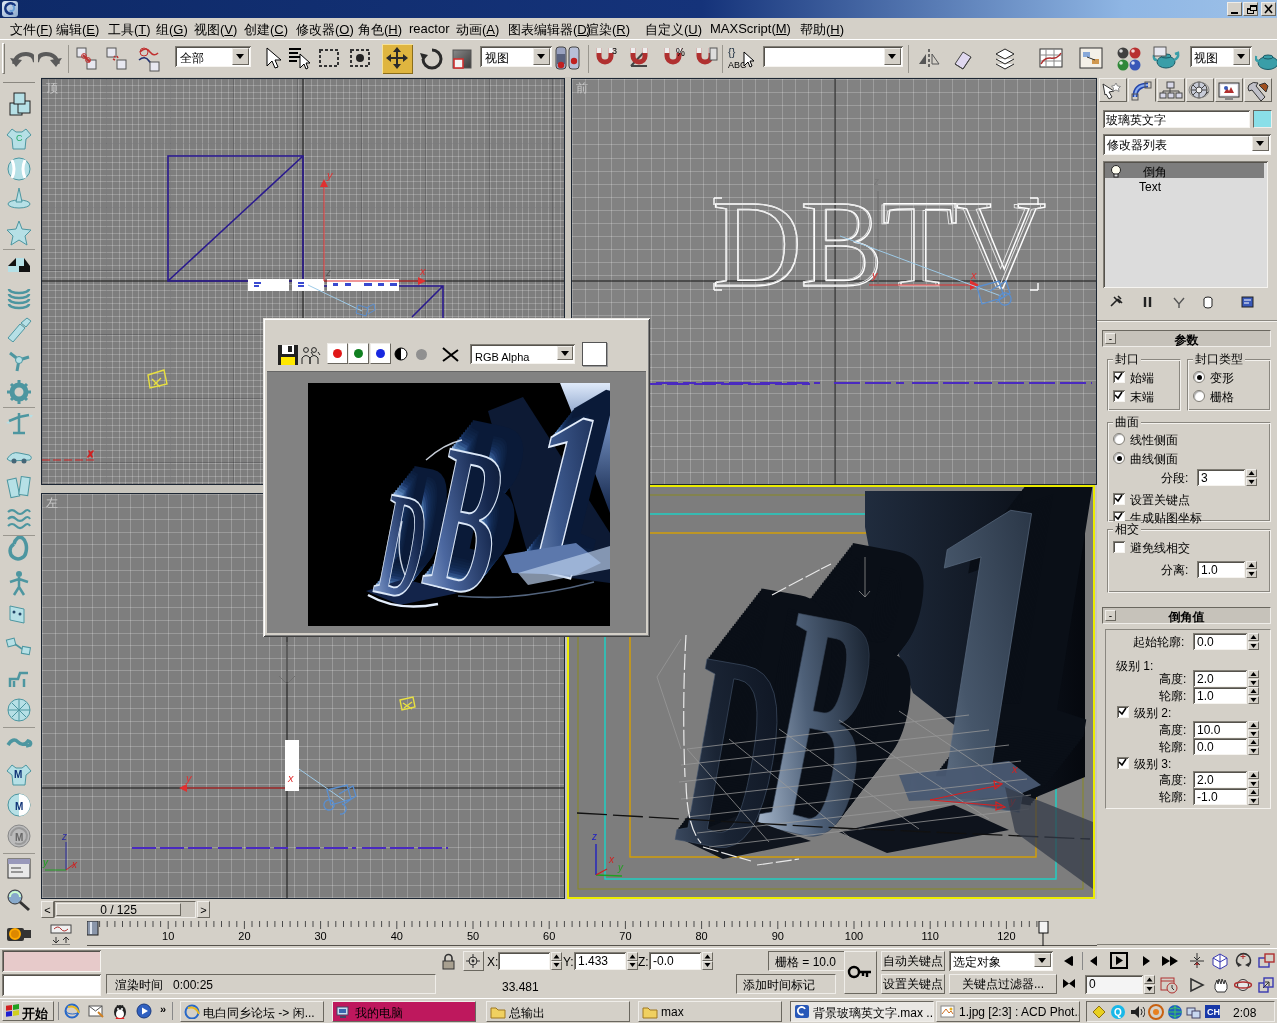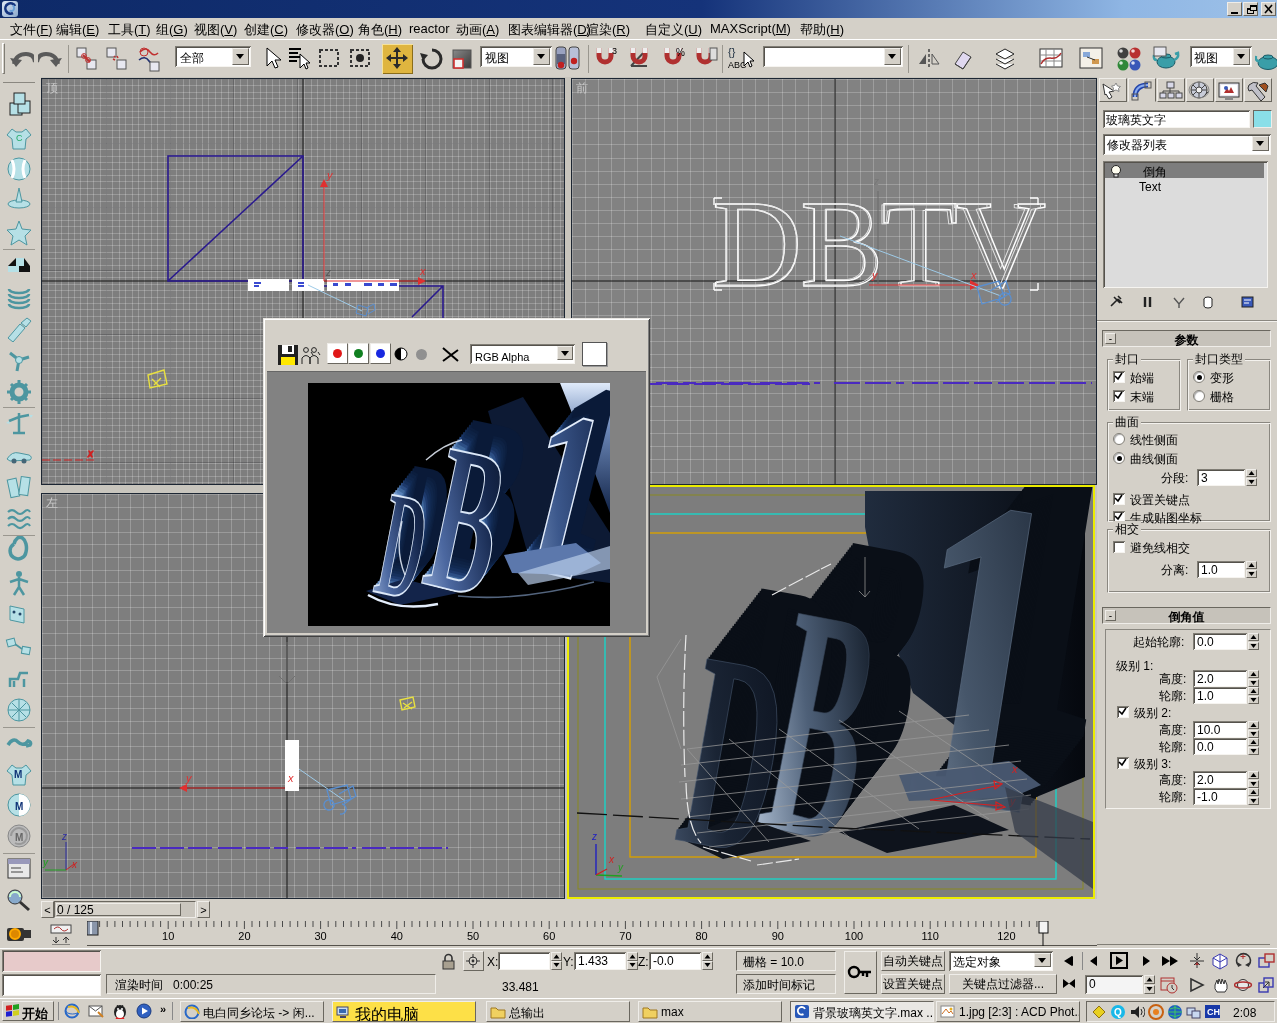--- a/index.html
+++ b/index.html
@@ -1241,21 +1241,21 @@
 <path d="M210 190 L302 163 L302 186 L220 202z" fill="#b8cce8" opacity=".7"></path>
 <path d="M118 77 q18 -16 36 -20 M94 138 q-7 30 3 54" stroke="#e8f0fc" stroke-width="1.4" fill="none" opacity=".85"></path>
 <path d="M150 213 q60 6 136 -14" stroke="#8aa6d0" stroke-width="1.6" fill="none" opacity=".6"></path>
 </svg>
 </div>
     </div>
 </div>
 <div class="abs" style="left:41px;top:899px;width:1056px;height:22px;background:#d4d0c8;">
 <div class="abs rb btn" style="left:0px;top:2px;width:13px;height:17px;text-align:center;font-size:11px;line-height:16px;">&lt;</div>
 <div class="abs sb" style="left:13px;top:2px;width:142px;height:17px;background:#cac6be;">
-      <div class="abs rb" style="left:1px;top:1px;width:125px;height:13px;background:#d4d0c8;font-size:12px;line-height:13px;">0 / 125</div>
+      <div class="abs rb" style="left:1px;top:1px;width:125px;height:13px;background:#d4d0c8;text-align:center;font-size:12px;line-height:13px;">0 / 125</div>
     </div>
 <div class="abs rb btn" style="left:156px;top:2px;width:13px;height:17px;text-align:center;font-size:11px;line-height:16px;">&gt;</div>
 </div>
 <div class="abs" style="left:41px;top:921px;width:1056px;height:27px;background:#d4d0c8;">
 <svg class="abs" style="left:9px;top:3px;" width="24" height="21">
       <rect x="1" y="1" width="20" height="8" fill="#f0f0f0" stroke="#444"></rect>
       <path d="M4 5 q4 -4 7 0 t7 0" stroke="#b03030" fill="none"></path>
       <path d="M6 13 v6 m-3 -3 l3 3 3-3 M16 19 v-6 m-3 3 l3 -3 3 3 M2 21 h18" stroke="#333" fill="none"></path>
     </svg>
 <div class="abs" style="left:46px;top:0px;width:1010px;height:25px;border-bottom:1px solid #55524c;">
@@ -1463,21 +1463,21 @@
         <svg width="9" height="7">
           <path d="M4.5 1.5 l3 4 h-6z" fill="#000"></path>
         </svg>
       </div>
       <div class="rb btn abs" style="left:0;top:9px;width:11px;height:9px;">
         <svg width="9" height="7">
           <path d="M4.5 5 l3 -4 h-6z" fill="#000"></path>
         </svg>
       </div>
     </div>
-<div class="abs sb" style="left:736px;top:2px;width:100px;height:20px;">
+<div class="abs sb" style="left:768px;top:2px;width:100px;height:20px;">
       <span class="abs" style="left:6px;top:2px;">栅格 = 10.0</span>
     </div>
 <div class="abs sb" style="left:736px;top:25px;width:100px;height:20px;">
       <span class="abs" style="left:6px;top:2px;">添加时间标记</span>
     </div>
 <div class="abs rb btn" style="left:844px;top:2px;width:33px;height:43px;">
       <svg width="31" height="41">
         <circle cx="9" cy="20" r="5" fill="none" stroke="#000" stroke-width="2.4"></circle>
         <path d="M14 20 h12 m-4 0 v5 m-4 -5 v4" stroke="#000" stroke-width="2.4" fill="none"></path>
       </svg>
@@ -1642,21 +1642,21 @@
     </div>
 <span class="abs" style="left:160px;top:4px;font-weight:bold;font-size:11px;">»</span>
 <div class="abs" style="left:172px;top:3px;width:1px;height:18px;background:#888;"></div>
 <div class="abs" style="left:180px;top:2px;width:144px;height:21px;border:1px solid;border-color:#efede9 #6a675f #6a675f #efede9;background:#d4d0c8;font-size:12px;white-space:nowrap;overflow:hidden;">
       <svg class="abs" style="left:3px;top:2px;" width="16" height="15">
         <circle cx="8" cy="8" r="6.5" fill="none" stroke="#2868c8" stroke-width="2"></circle>
         <path d="M4 4 q8 -2 11 6" stroke="#e8b820" fill="none" stroke-width="2"></path>
       </svg>
       <span class="abs" style="left:22px;top:3px;">电白同乡论坛 -&gt; 闲...</span>
     </div>
-<div class="abs" style="left:332px;top:2px;width:144px;height:21px;border:1px solid;border-color:#efede9 #6a675f #6a675f #efede9;background:#fde047;font-size:16px;white-space:nowrap;overflow:hidden;">
+<div class="abs" style="left:332px;top:2px;width:144px;height:21px;border:1px solid;border-color:#efede9 #6a675f #6a675f #efede9;background:#be185d;font-size:12px;white-space:nowrap;overflow:hidden;">
       <svg class="abs" style="left:3px;top:2px;" width="16" height="15">
         <rect x="1" y="3" width="11" height="8" fill="#c8dcf0" stroke="#446"></rect>
         <rect x="3" y="5" width="7" height="4" fill="#3868b0"></rect>
         <rect x="4" y="12" width="6" height="2" fill="#446"></rect>
       </svg>
       <span class="abs" style="left:22px;top:3px;">我的电脑</span>
     </div>
 <div class="abs" style="left:486px;top:2px;width:144px;height:21px;border:1px solid;border-color:#efede9 #6a675f #6a675f #efede9;background:#d4d0c8;font-size:12px;white-space:nowrap;overflow:hidden;">
       <svg class="abs" style="left:3px;top:2px;" width="16" height="15">
         <path d="M1 4 h5 l2 2 h7 v8 h-14z" fill="#f0d060" stroke="#a07820"></path>

